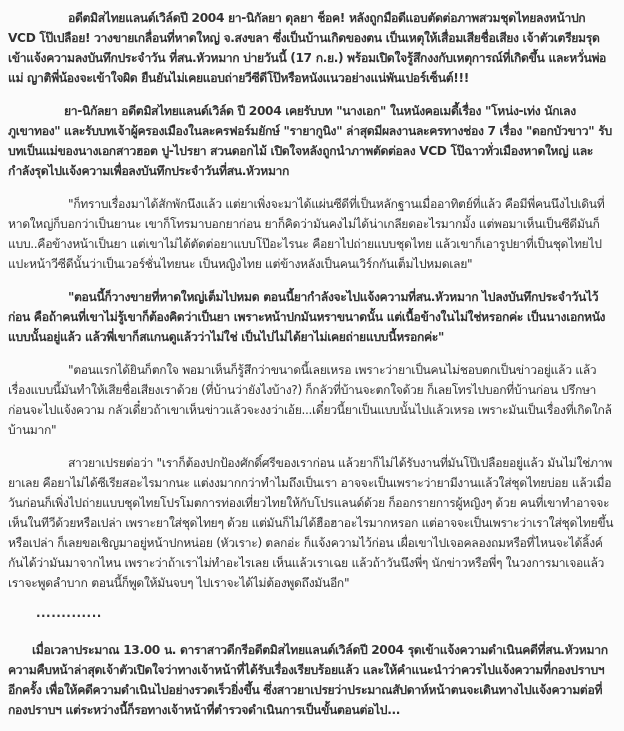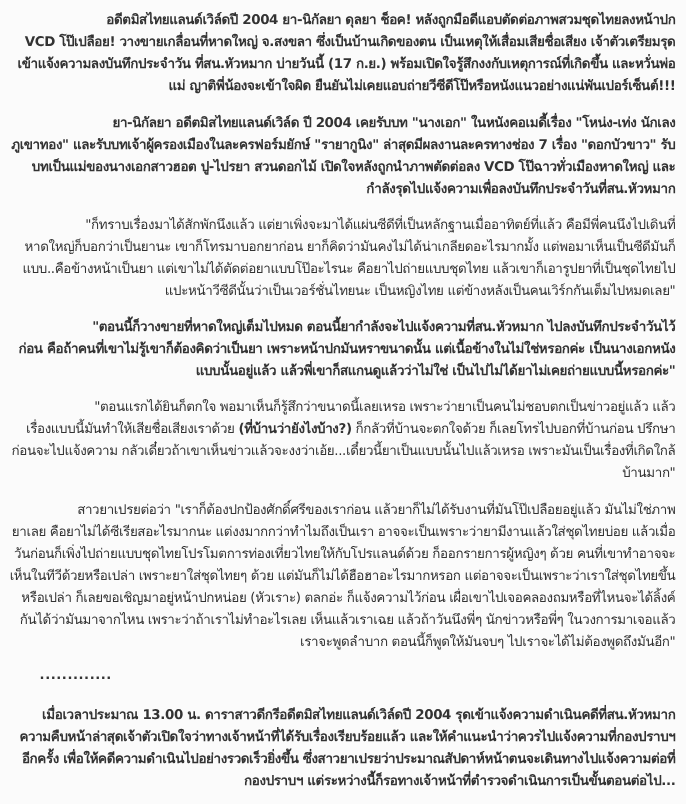--- a/index.html
+++ b/index.html
@@ -9,28 +9,27 @@
     color: #333333;
     font-family: "DejaVu Sans", "Liberation Sans", sans-serif;
   }
   .article { padding: 8px 10px 0 8px; }
   .para {
     margin: 0 0 13px 0;
     font-size: 12.2px;
     line-height: 20px;
     text-indent: 60px;
     letter-spacing: -0.35px;
-    text-align: right;
   }
   .para.bold { font-weight: bold; font-size: 12.2px; }
   .para.quote { font-weight: normal; }
   .para.lead2 { text-indent: 56px; }
   .para.last { text-indent: 24px; margin-top: 20px; }
   .sep { margin: 4px 0 18px 28px; font-size: 12px; font-weight: bold; letter-spacing: 0.5px; }
-  b.inline { font-weight: bold; }
+  b.inline { font-weight: normal; }
 </style>
 </head>
 <body>
 
 <div class="article">
   <p class="para bold">อดีตมิสไทยแลนด์เวิล์ดปี 2004 ยา-นิกัลยา ดุลยา ช็อค! หลังถูกมือดีแอบตัดต่อภาพสวมชุดไทยลงหน้าปก VCD โป๊เปลือย! วางขายเกลื่อนที่หาดใหญ่ จ.สงขลา ซึ่งเป็นบ้านเกิดของตน เป็นเหตุให้เสื่อมเสียชื่อเสียง เจ้าตัวเตรียมรุดเข้าแจ้งความลงบันทึกประจำวัน ที่สน.หัวหมาก บ่ายวันนี้ (17 ก.ย.) พร้อมเปิดใจรู้สึกงงกับเหตุการณ์ที่เกิดขึ้น และหวั่นพ่อแม่ ญาติพี่น้องจะเข้าใจผิด ยืนยันไม่เคยแอบถ่ายวีซีดีโป๊หรือหนังแนวอย่างแน่พันเปอร์เซ็นต์!!!</p>
   <p class="para bold lead2">ยา-นิกัลยา อดีตมิสไทยแลนด์เวิล์ด ปี 2004  เคยรับบท "นางเอก" ในหนังคอเมดี้เรื่อง  "โหน่ง-เท่ง นักเลงภูเขาทอง" และรับบทเจ้าผู้ครองเมืองในละครฟอร์มยักษ์ "รายากูนิง" ล่าสุดมีผลงานละครทางช่อง 7 เรื่อง "ดอกบัวขาว" รับบทเป็นแม่ของนางเอกสาวฮอต ปู-ไปรยา สวนดอกไม้ เปิดใจหลังถูกนำภาพตัดต่อลง VCD โป๊ฉาวทั่วเมืองหาดใหญ่ และกำลังรุดไปแจ้งความเพื่อลงบันทึกประจำวันที่สน.หัวหมาก</p>
   <p class="para quote">"ก็ทราบเรื่องมาได้สักพักนึงแล้ว แต่ยาเพิ่งจะมาได้แผ่นซีดีที่เป็นหลักฐานเมื่ออาทิตย์ที่แล้ว คือมีพี่คนนึงไปเดินที่หาดใหญ่ก็บอกว่าเป็นยานะ เขาก็โทรมาบอกยาก่อน ยาก็คิดว่ามันคงไม่ได้น่าเกลียดอะไรมากมั้ง แต่พอมาเห็นเป็นซีดีมันก็แบบ..คือข้างหน้าเป็นยา แต่เขาไม่ได้ตัดต่อยาแบบโป๊อะไรนะ คือยาไปถ่ายแบบชุดไทย แล้วเขาก็เอารูปยาที่เป็นชุดไทยไปแปะหน้าวีซีดีนั้นว่าเป็นเวอร์ชั่นไทยนะ เป็นหญิงไทย แต่ข้างหลังเป็นคนเวิร์กกันเต็มไปหมดเลย"</p>
   <p class="para bold">"ตอนนี้ก็วางขายที่หาดใหญ่เต็มไปหมด ตอนนี้ยากำลังจะไปแจ้งความที่สน.หัวหมาก ไปลงบันทึกประจำวันไว้ก่อน คือถ้าคนที่เขาไม่รู้เขาก็ต้องคิดว่าเป็นยา เพราะหน้าปกมันหราขนาดนั้น แต่เนื้อข้างในไม่ใช่หรอกค่ะ เป็นนางเอกหนังแบบนั้นอยู่แล้ว แล้วพี่เขาก็สแกนดูแล้วว่าไม่ใช่ เป็นไปไม่ได้ยาไม่เคยถ่ายแบบนี้หรอกค่ะ"</p>
   <p class="para quote"><span>"ตอนแรกได้ยินก็ตกใจ พอมาเห็นก็รู้สึกว่าขนาดนี้เลยเหรอ เพราะว่ายาเป็นคนไม่ชอบตกเป็นข่าวอยู่แล้ว แล้วเรื่องแบบนี้มันทำให้เสียชื่อเสียงเราด้วย </span><b class="inline">(ที่บ้านว่ายังไงบ้าง?)</b><span> ก็กลัวที่บ้านจะตกใจด้วย ก็เลยโทรไปบอกที่บ้านก่อน ปรึกษาก่อนจะไปแจ้งความ กลัวเดี๋ยวถ้าเขาเห็นข่าวแล้วจะงงว่าเอ้ย...เดี๋ยวนี้ยาเป็นแบบนั้นไปแล้วเหรอ เพราะมันเป็นเรื่องที่เกิดใกล้บ้านมาก"</span></p>

